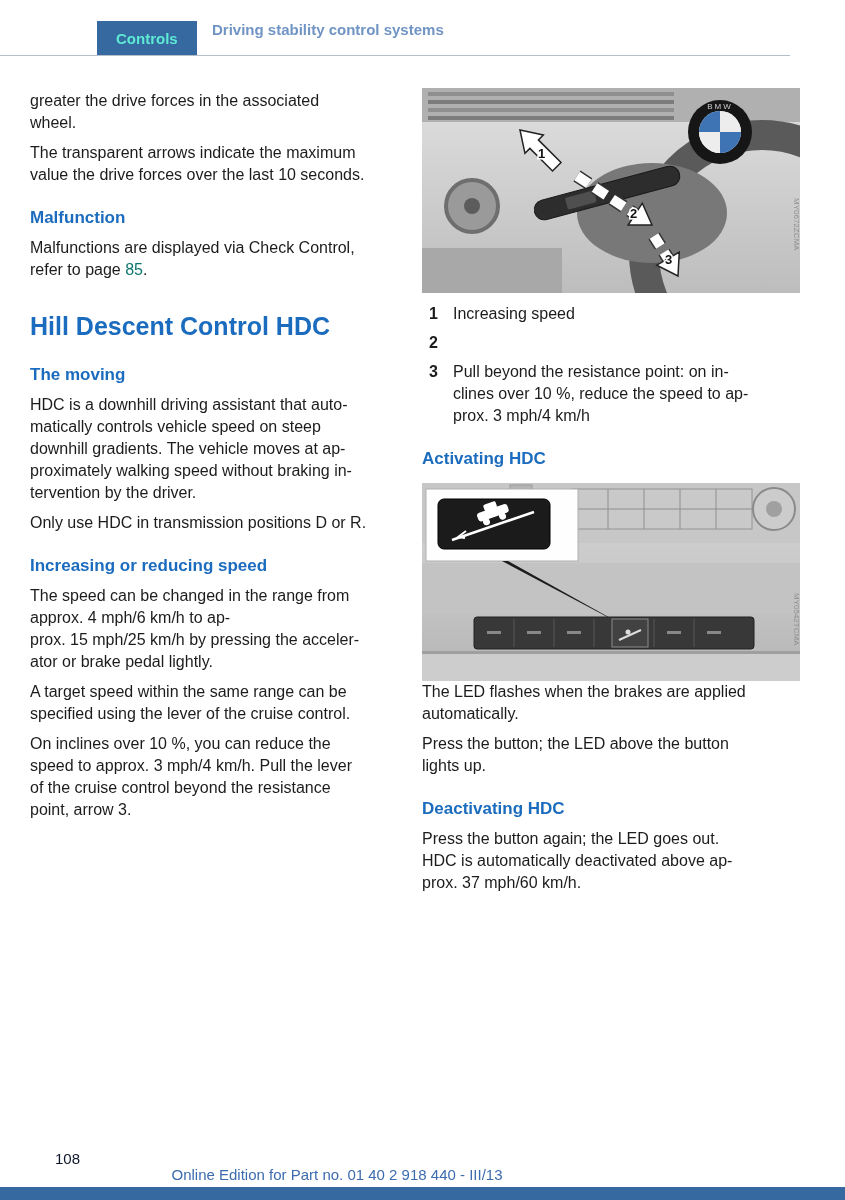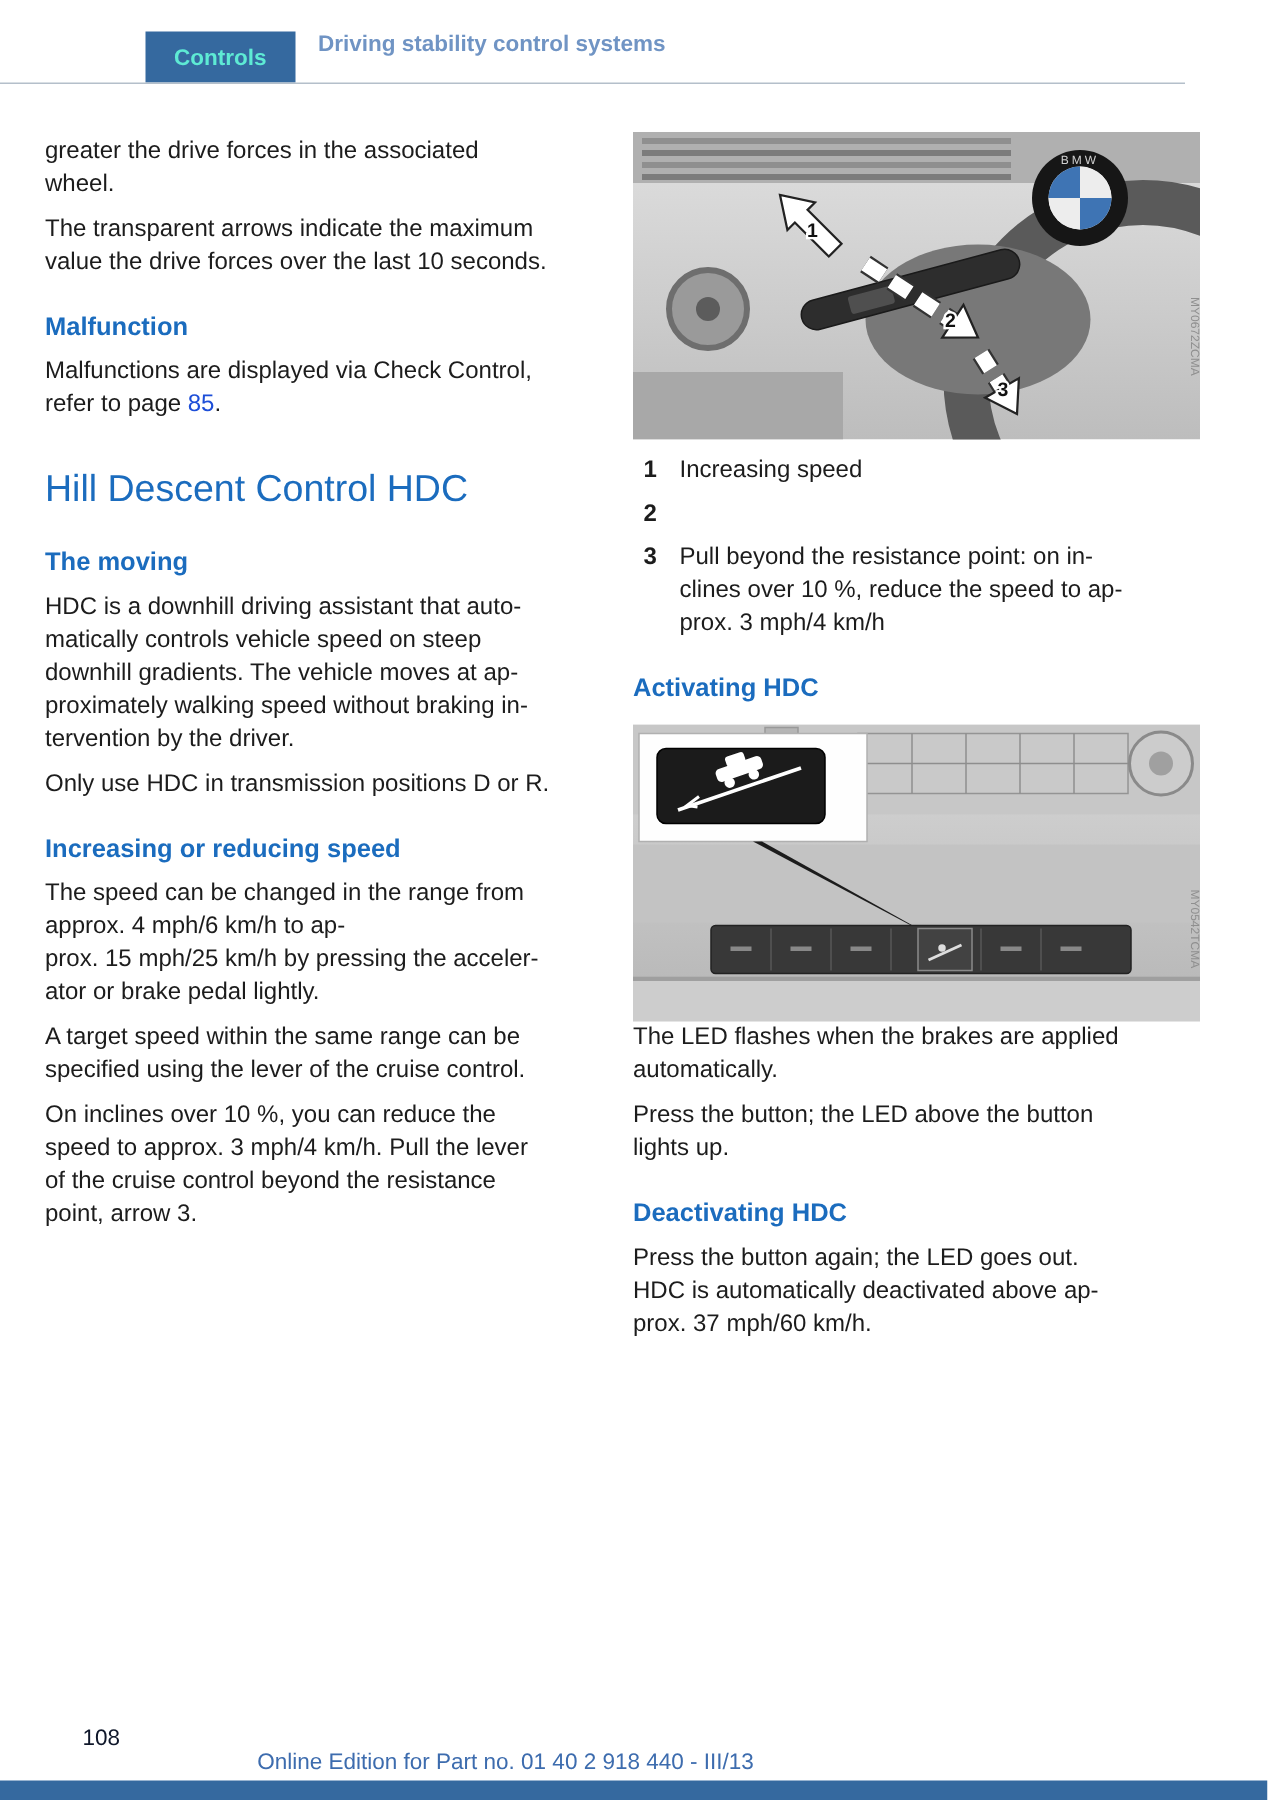--- a/index.html
+++ b/index.html
@@ -15,22 +15,22 @@
   .header-section{
     position:absolute;left:212px;top:21px;height:34px;display:flex;align-items:flex-start;
     color:#7094c4;font-weight:bold;font-size:15px;
   }
   .header-rule{position:absolute;left:0;top:55px;width:790px;height:1px;background:#b4bfca;}
   
   .col-left{position:absolute;left:30px;top:90px;width:376px;}
   .col-right{position:absolute;left:422px;top:88px;width:378px;}
   p.body{font-size:16px;line-height:22px;margin:0 0 8px 0;white-space:pre-line;}
   h3.sub{font-size:17px;line-height:20px;color:#1b6cbe;margin:22px 0 9px 0;font-weight:bold;}
-  h1.chapter{font-size:25px;line-height:30px;color:#1b6cbe;margin:30px 0 24px 0;font-weight:normal;}
-  .page-link{color:#1d4ed8;cursor:pointer;}
+  h1.chapter{font-size:25px;line-height:30px;color:#1b6cbe;margin:30px 0 24px 0;font-weight:bold;}
+  .page-link{color:#0f766e;cursor:pointer;}
   
   .num-list{margin-top:10px;}
   .num-item{display:flex;font-size:16px;line-height:22px;margin-bottom:7px;}
   .num-item .num{width:31px;flex:none;font-weight:bold;padding-left:7px;box-sizing:border-box;}
   .num-item .txt{white-space:pre-line;}
   
   .figure{display:block;width:378px;}
   .figure2-wrap{margin-top:14px;}
   .after-fig{margin-top:12px;}
   

